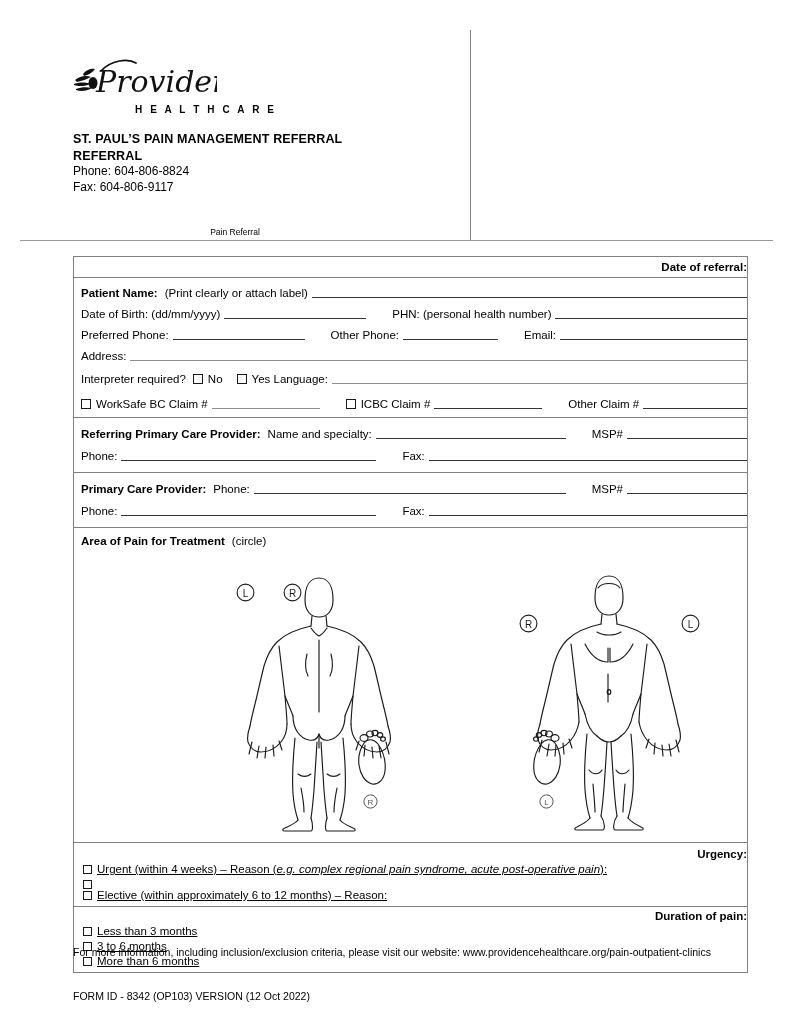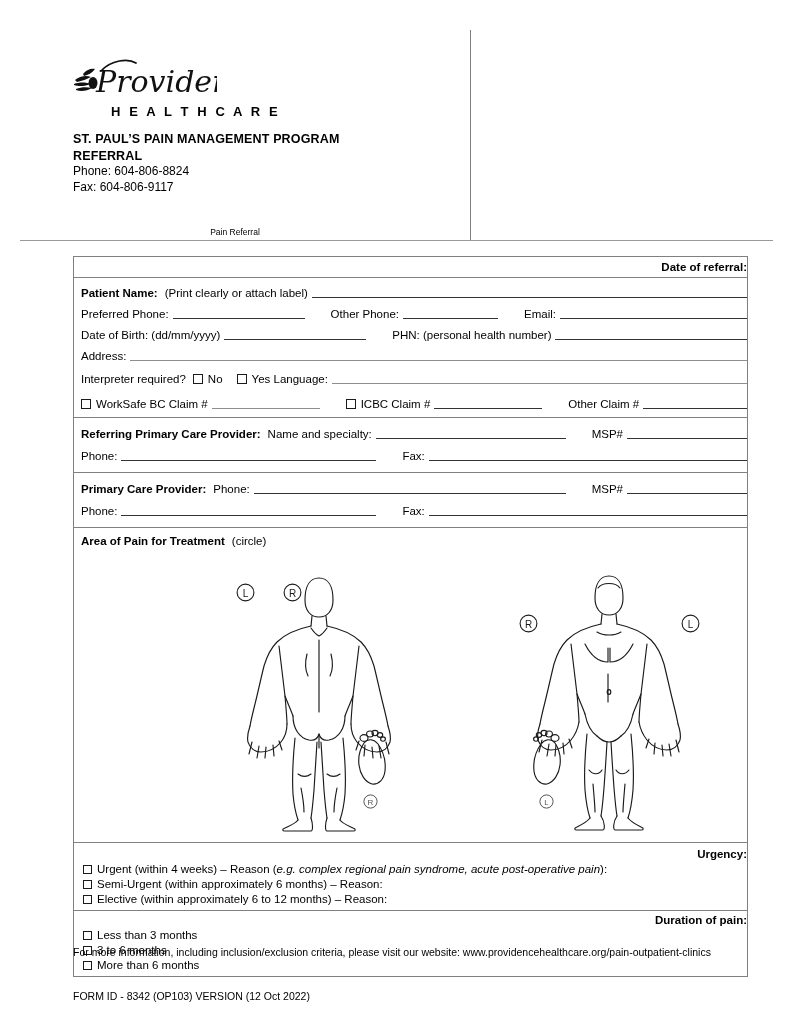--- a/index.html
+++ b/index.html
@@ -156,20 +156,21 @@
   .fig-back { left: 145px; top: 12px; }
   .fig-front { left: 435px; top: 12px; }
 
   
   .chk-line {
     display: flex;
     align-items: flex-start;
     font-size: 11.5px;
     line-height: 15px;
     padding-left: 9px;
+    text-decoration: underline;
   }
   .chk-line .cbx { margin-top: 2px; }
   .sub-head {
     font-size: 11.5px;
     font-weight: bold;
     padding-left: 7px;
     line-height: 15px;
   }
 
   
@@ -205,25 +206,25 @@
         <path d="M4 56 C14 52 28 52 38 56 C28 60 14 62 4 58 Z"></path>
         <path d="M8 66 C18 62 30 62 40 64 C30 70 18 72 8 68 Z"></path>
         <path d="M22 36 C28 28 38 24 46 26 C40 34 32 38 24 40 Z"></path>
         <ellipse cx="42" cy="54" rx="9" ry="12"></ellipse>
       </g>
 
       <text x="48" y="72" font-family="'DejaVu Serif', serif" font-size="60" font-style="italic" fill="#111111">Providence</text>
 
       <path d="M58 30 C78 8 112 4 128 14" stroke="#111111" stroke-width="3.5" fill="none" stroke-linecap="round"></path>
     </svg>
-    <div style="font-family:'Liberation Sans', sans-serif; font-size:13px; font-weight:bold; letter-spacing:2.6px; margin-left:39px; margin-top:-4px;">H E A L T H   C A R E</div>
+    <div style="font-family:'Liberation Sans', sans-serif; font-size:10px; font-weight:bold; letter-spacing:2.6px; margin-left:63px; margin-top:-4px;">H E A L T H   C A R E</div>
   </div>
 
   <div class="title-block">
-    <p class="form-title">ST. PAUL’S PAIN MANAGEMENT PROGRAM</p>
+    <p class="form-title">ST. PAUL’S PAIN MANAGEMENT REFERRAL</p>
     <p class="form-title">REFERRAL</p>
     <p class="contact-line">Phone: 604-806-8824</p>
     <p class="contact-line">Fax: 604-806-9117</p>
   </div>
 
   <div class="header-center-label">Pain Referral</div>
 </div>
 
 <div class="form-table">
 
@@ -234,35 +235,35 @@
   <div class="fsec sec-pad">
 
     <div class="row" style="padding-top:2px;">
       <span class="lbl-b">Patient Name:</span>
       <span class="gap-sm"></span>
       <span class="lbl">(Print clearly or attach label)</span>
       <span class="rule"></span>
     </div>
 
     <div class="row" style="padding-top:7px;">
+      <span class="lbl">Date of Birth: (dd/mm/yyyy)</span>
+      <span class="rule w1"></span>
+      <span class="gap-lg"></span>
+      <span class="lbl">PHN: (personal health number)</span>
+      <span class="rule"></span>
+    </div>
+
+    <div class="row" style="padding-top:7px;">
       <span class="lbl">Preferred Phone:</span>
       <span class="rule w4"></span>
       <span class="gap-lg"></span>
       <span class="lbl">Other Phone:</span>
       <span class="rule w3"></span>
       <span class="gap-lg"></span>
       <span class="lbl">Email:</span>
-      <span class="rule"></span>
-    </div>
-
-    <div class="row" style="padding-top:7px;">
-      <span class="lbl">Date of Birth: (dd/mm/yyyy)</span>
-      <span class="rule w1"></span>
-      <span class="gap-lg"></span>
-      <span class="lbl">PHN: (personal health number)</span>
       <span class="rule"></span>
     </div>
 
     <div class="row" style="padding-top:7px;">
       <span class="lbl">Address:</span>
       <span class="rule soft"></span>
     </div>
 
     <div class="row" style="padding-top:9px;padding-bottom:2px;">
       <span class="lbl">Interpreter required?</span>
@@ -544,21 +545,20 @@
   <div class="fsec" style="padding:4px 0 3px 0;">
     <div class="sub-head">Urgency:</div>
 
     <div class="chk-line">
       <span class="cbx"></span>
       <span><span>Urgent (within 4 weeks) – Reason (</span><span class="ital">e.g. complex regional pain syndrome, acute post-operative pain</span><span>):</span></span>
     </div>
 
     <div class="chk-line">
       <span class="cbx"></span>
-      <span>Semi-Urgent (within approximately 6 months) – Reason:</span>
     </div>
 
     <div class="chk-line">
       <span class="cbx"></span>
       <span>Elective (within approximately 6 to 12 months) – Reason:</span>
     </div>
   </div>
 
   <div class="fsec" style="padding:2px 0 3px 0;">
     <div class="sub-head">Duration of pain:</div>

